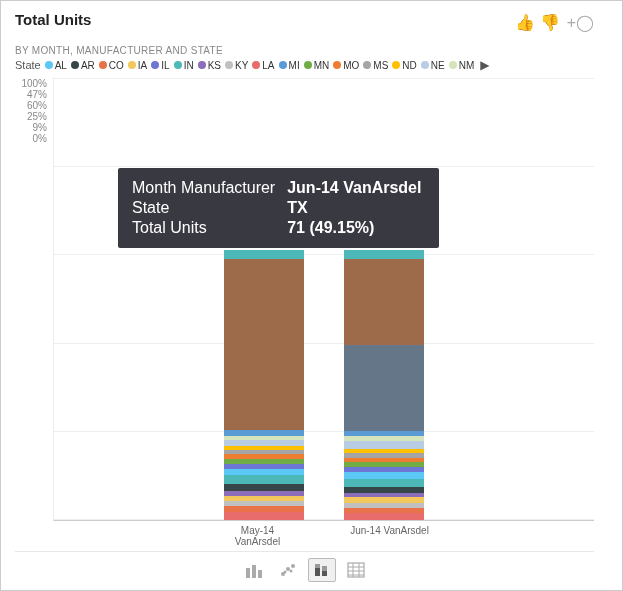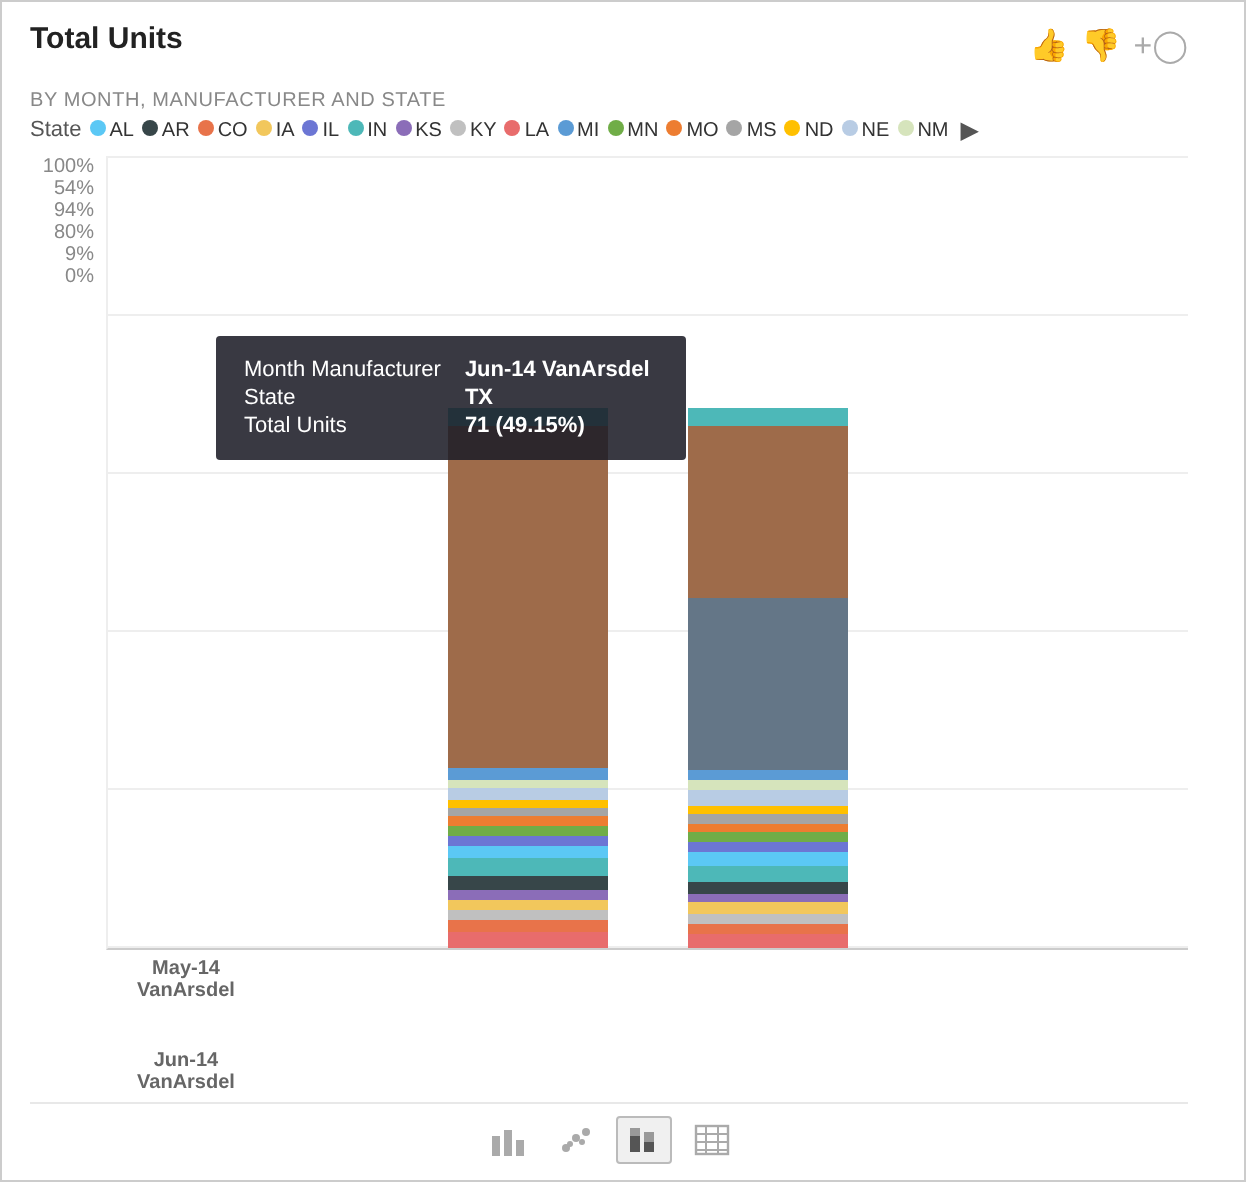--- a/index.html
+++ b/index.html
@@ -63,20 +63,21 @@
       overflow: hidden;
     }
     .legend-label {
       font-size: 11px;
       color: #555;
       margin-right: 4px;
       font-weight: 500;
     }
     .legend-item {
       display: flex;
+      align-items: center;
       gap: 2px;
       margin-right: 4px;
       font-size: 10px;
       color: #333;
     }
     .legend-dot {
       width: 8px;
       height: 8px;
       border-radius: 50%;
       display: inline-block;
@@ -146,43 +147,42 @@
       display: flex;
       flex-direction: column-reverse;
       overflow: hidden;
       position: relative;
     }
     .bar-segment {
       width: 100%;
     }
     .x-axis-labels {
       display: flex;
-      flex-direction: column;
+      flex-direction: row;
       justify-content: center;
-      gap: 24px;
+      gap: 52px;
       margin-top: 4px;
-      font-weight: bold;
     }
     .x-label {
       width: 80px;
       text-align: center;
       font-size: 10px;
       color: #666;
     }
     
     .tooltip {
       position: absolute;
       background: rgba(30,30,40,0.88);
       color: #fff;
-      font-size: 11px;
+      font-size: 16px;
       padding: 10px 14px;
       border-radius: 2px;
       pointer-events: none;
       z-index: 10;
-      left: 54px;
+      left: 64px;
       top: 90px;
       min-width: 200px;
     }
     .tooltip table { border-collapse: collapse; }
     .tooltip td { padding: 1px 4px 1px 0; vertical-align: top; }
     .tooltip td.val { font-weight: 700; padding-left: 8px; }
     
     .bottom-bar {
       display: flex;
       justify-content: center;
@@ -294,23 +294,23 @@
       <span class="legend-dot" style="background:#d6e4bc"></span>
       <span>NM</span>
     </div>
     <span class="legend-arrow">▶</span>
   </div>
 
   <div class="chart-area">
 
     <div class="y-axis">
       <span>100%</span>
-      <span>54%</span>
-      <span>94%</span>
-      <span>80%</span>
+      <span>47%</span>
+      <span>60%</span>
+      <span>25%</span>
       <span>9%</span>
       <span>0%</span>
     </div>
 
     <div class="chart-inner">
       <div class="bars-container" style="height: 290px;">
 
         <div class="grid-lines">
           <div class="grid-line"></div>
           <div class="grid-line"></div>

